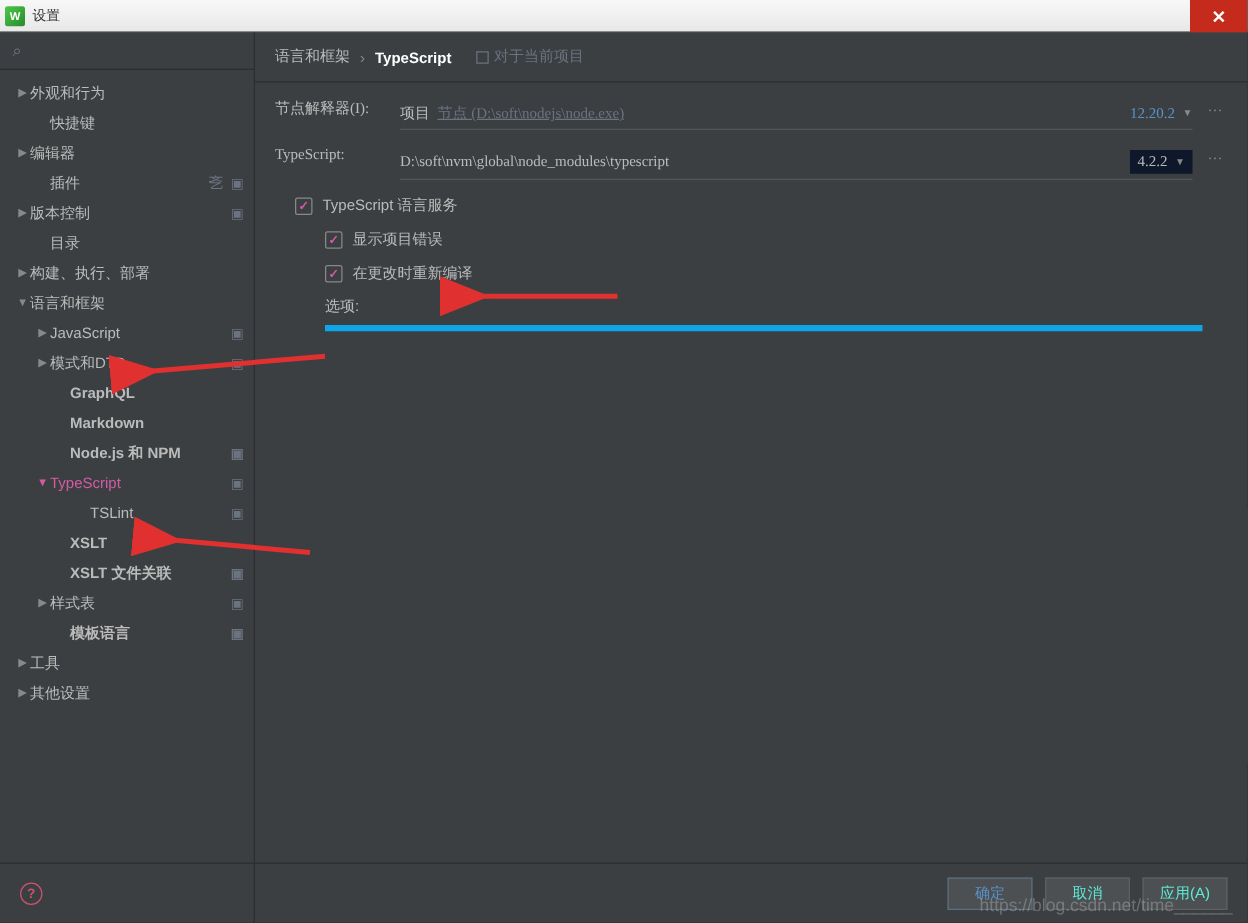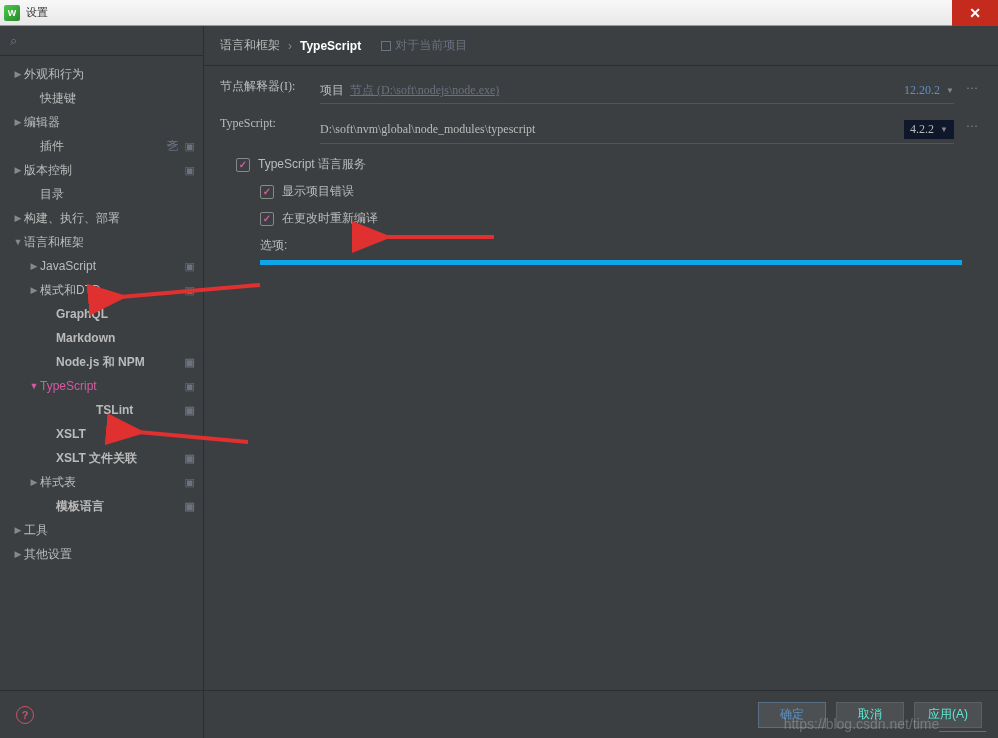--- a/index.html
+++ b/index.html
@@ -90,21 +90,21 @@
     .tree-badge {
       color: #6b7280;
       font-size: 11px;
       margin-left: 4px;
     }
     .tree-item.selected .tree-label { color: #d35ba4; }
     .tree-item.selected .tree-caret { color: #d35ba4; }
     .lvl0 { padding-left: 12px; }
     .lvl1 { padding-left: 28px; }
     .lvl2 { padding-left: 44px; font-weight: bold; }
-    .lvl3 { padding-left: 84px; font-weight: bold; }
+    .lvl3 { padding-left: 60px; }
     .content {
       flex: 1;
       background: #3c3f41;
       display: flex;
       flex-direction: column;
     }
     .breadcrumb {
       height: 40px;
       display: flex;
       align-items: center;

